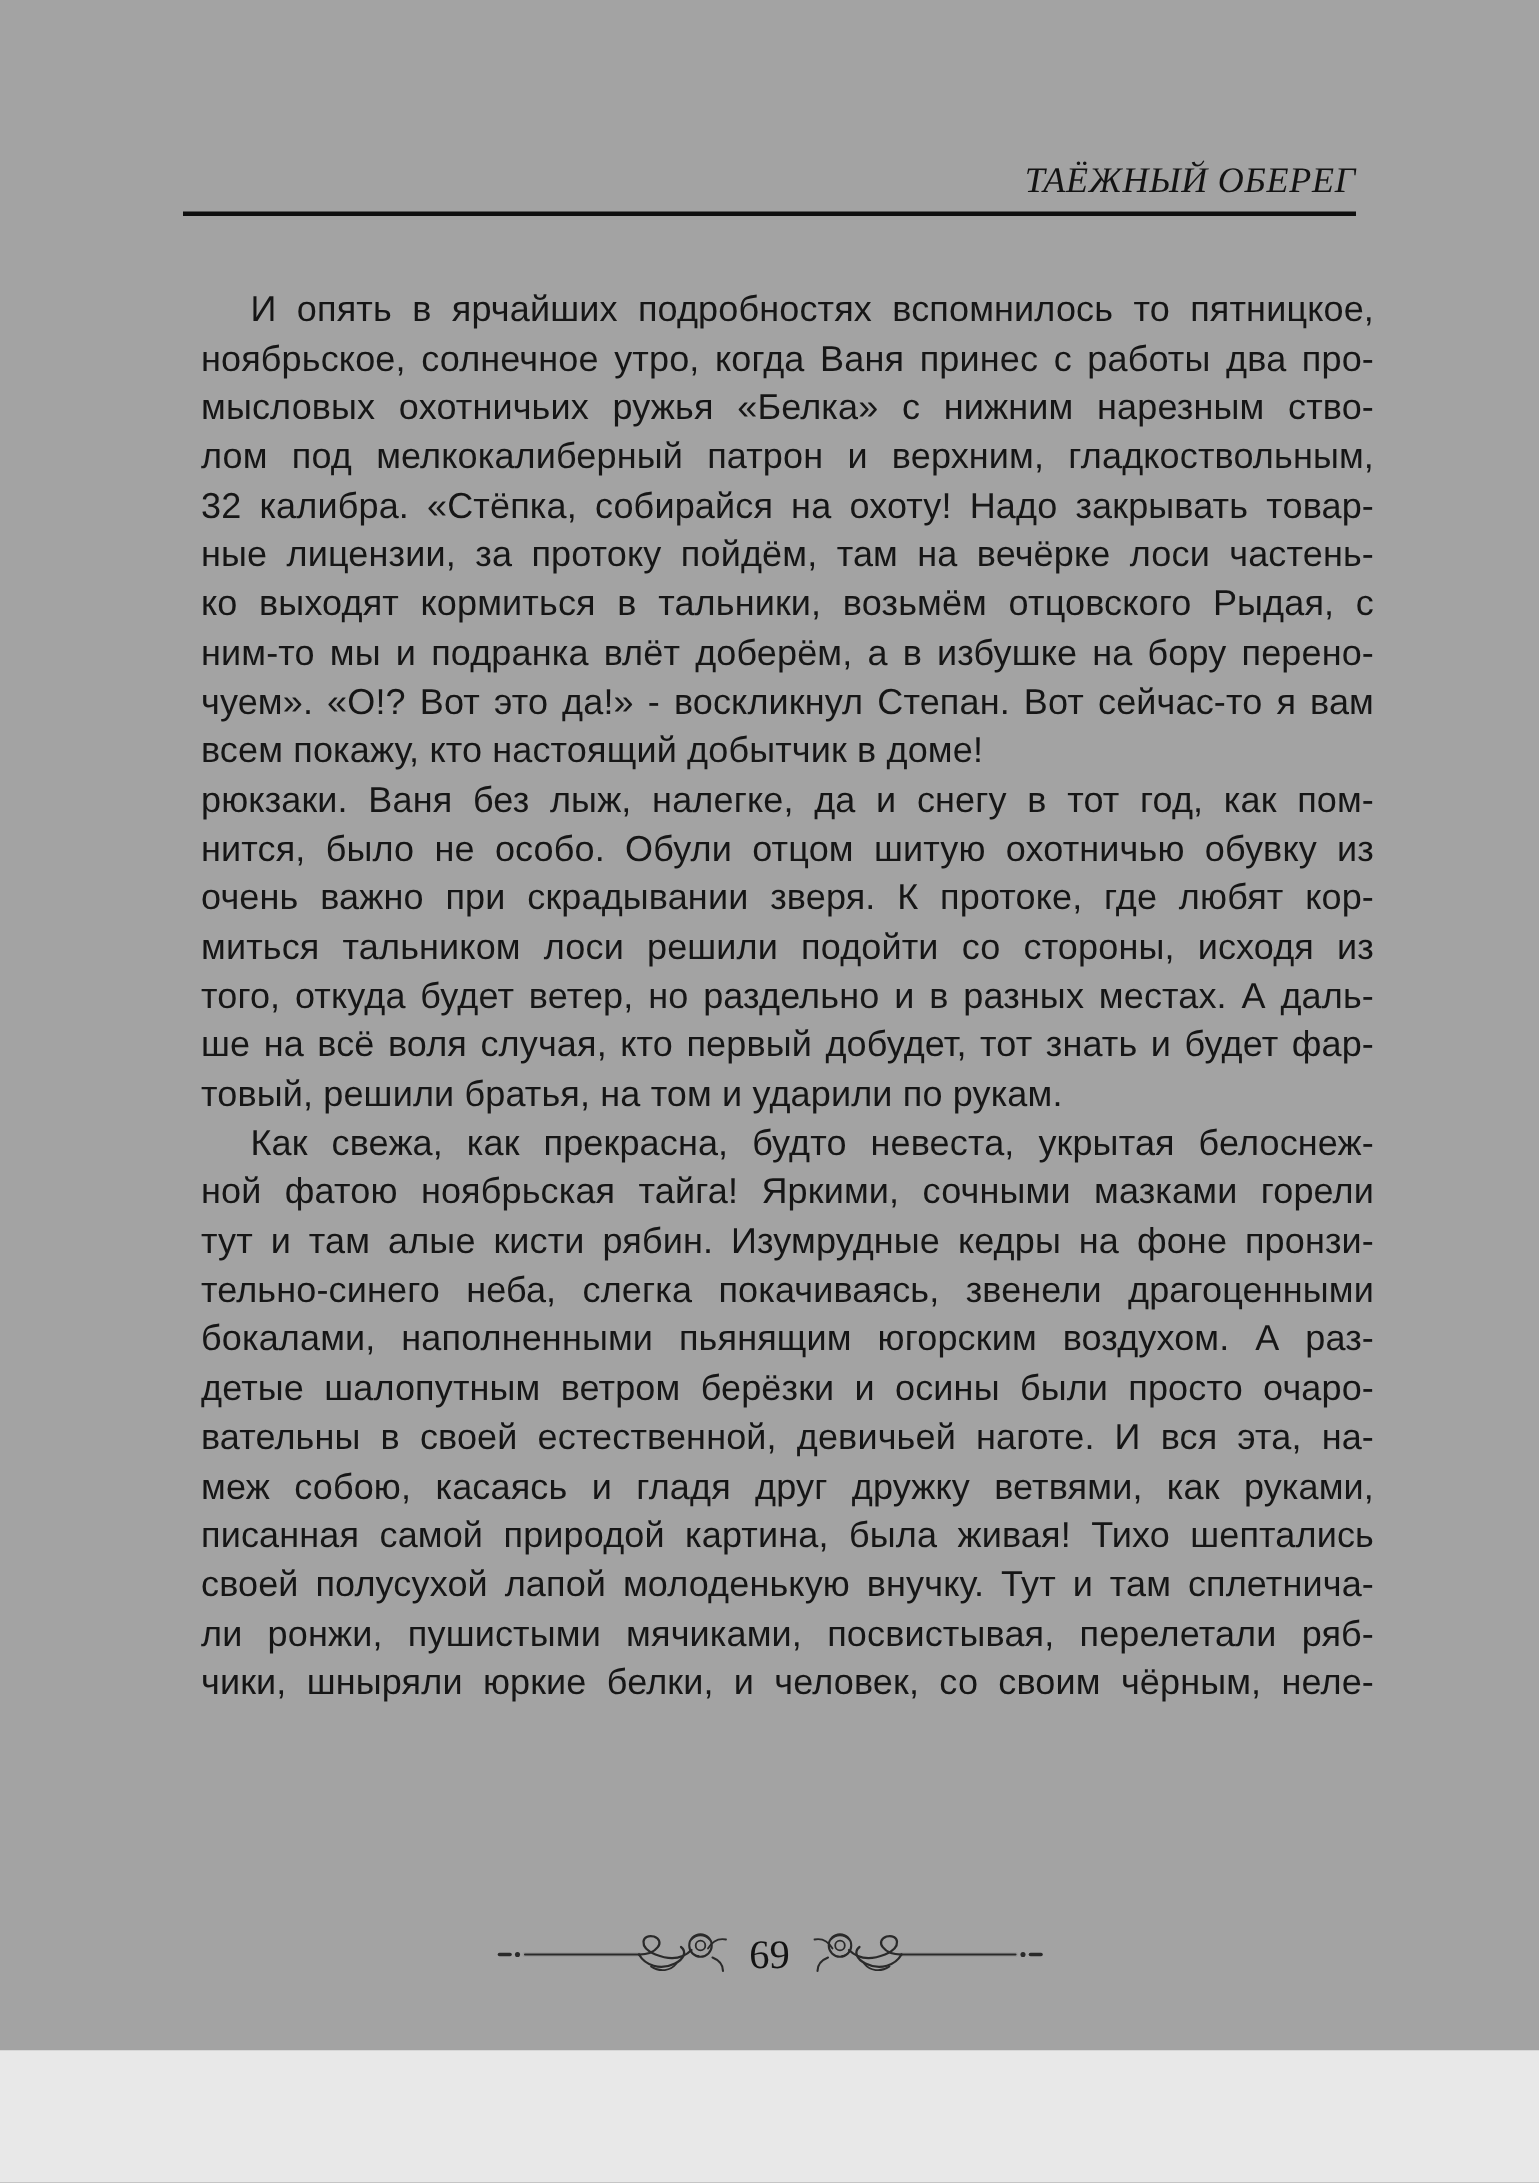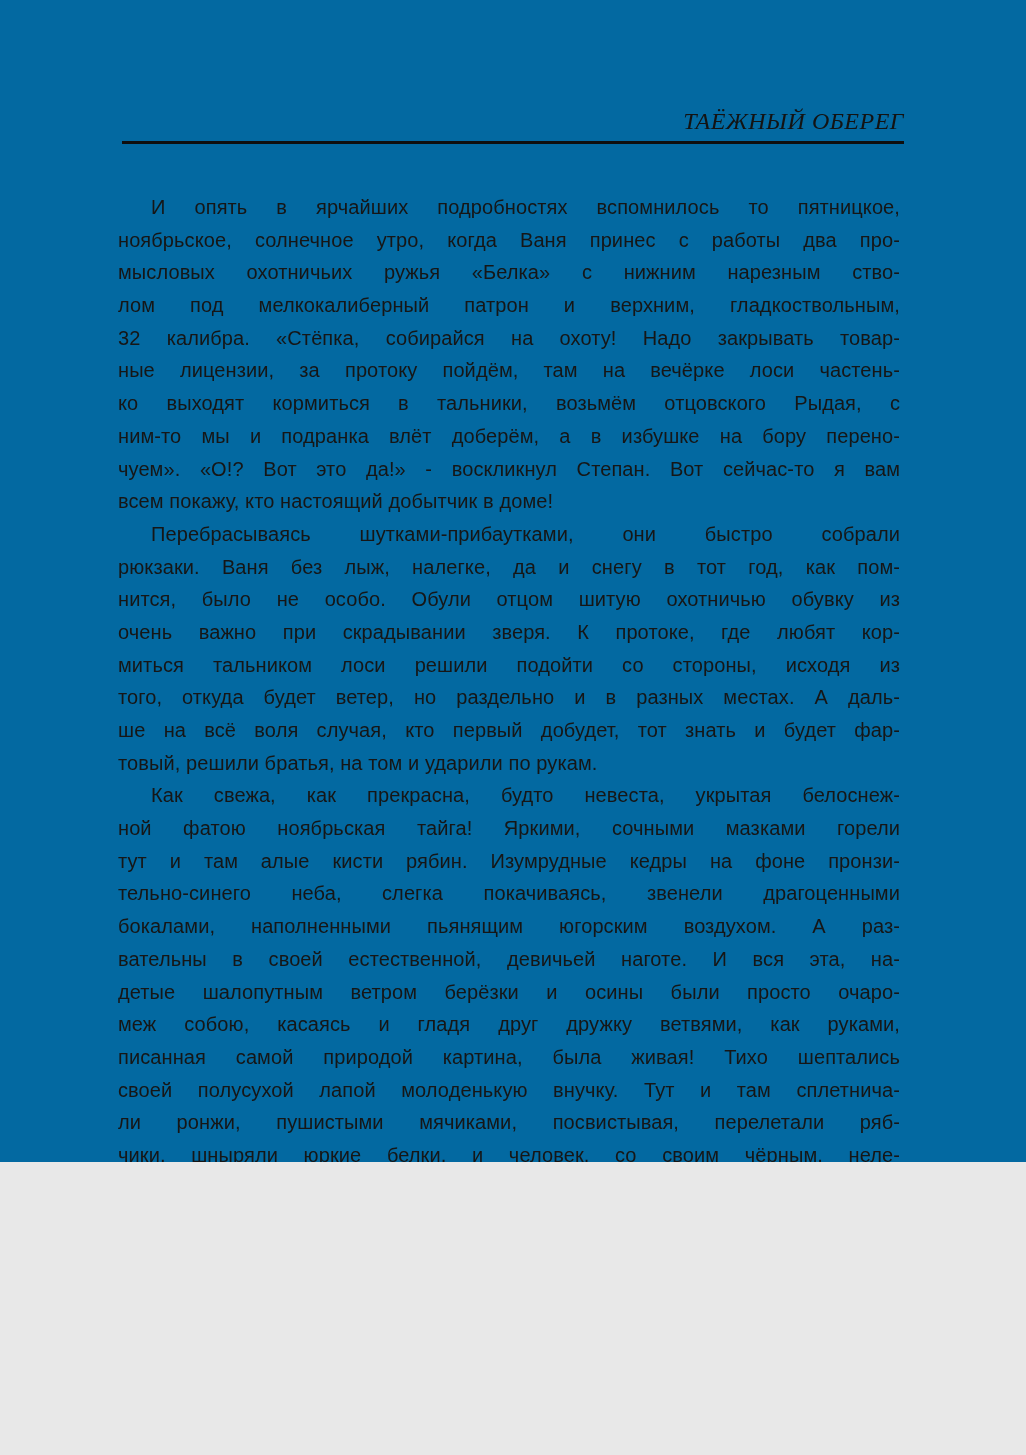--- a/index.html
+++ b/index.html
@@ -3,23 +3,23 @@
 <meta charset="utf-8">
 <style>
   html, body {
     margin: 0;
     padding: 0;
     background: #e8e8e8;
   }
   .page {
     position: relative;
     width: 1026px;
-    height: 1162px;
+    height: 1367px;
     margin: 0 auto;
-    background: #0369a1;
+    background: #a3a3a3;
     overflow: hidden;
     font-family: "Liberation Sans", sans-serif;
   }
   .running-header {
     position: absolute;
     top: 108px;
     right: 122px;
     font-family: "Liberation Serif", serif;
     font-style: italic;
     font-size: 24px;
@@ -30,23 +30,23 @@
     position: absolute;
     top: 141px;
     left: 122px;
     right: 122px;
     height: 3px;
     background: #0f0f0f;
   }
   .text-block {
     position: absolute;
     top: 191px;
-    left: 118px;
+    left: 134px;
     width: 782px;
-    font-size: 20px;
+    font-size: 24px;
     line-height: 32.7px;
     color: #161616;
     letter-spacing: 0.1px;
   }
   .line {
     text-align: justify;
     text-align-last: justify;
     height: 32.7px;
     overflow: visible;
   }
@@ -95,37 +95,36 @@
         <div class="line">мысловых охотничьих ружья «Белка» с нижним нарезным ство-</div>
         <div class="line">лом под мелкокалиберный патрон и верхним, гладкоствольным,</div>
         <div class="line">32 калибра. «Стёпка, собирайся на охоту! Надо закрывать товар-</div>
         <div class="line">ные лицензии, за протоку пойдём, там на вечёрке лоси частень-</div>
         <div class="line">ко выходят кормиться в тальники, возьмём отцовского Рыдая, с</div>
         <div class="line">ним-то мы и подранка влёт доберём, а в избушке на бору перено-</div>
         <div class="line">чуем». «О!? Вот это да!» - воскликнул Степан. Вот сейчас-то я вам</div>
         <div class="line end">всем покажу, кто настоящий добытчик в доме!</div>
       </div>
       <div class="para">
-        <div class="line indent">Перебрасываясь шутками-прибаутками, они быстро собрали</div>
         <div class="line">рюкзаки. Ваня без лыж, налегке, да и снегу в тот год, как пом-</div>
         <div class="line">нится, было не особо. Обули отцом шитую охотничью обувку из</div>
         <div class="line">очень важно при скрадывании зверя. К протоке, где любят кор-</div>
         <div class="line">миться тальником лоси решили подойти со стороны, исходя из</div>
         <div class="line">того, откуда будет ветер, но раздельно и в разных местах. А даль-</div>
         <div class="line">ше на всё воля случая, кто первый добудет, тот знать и будет фар-</div>
         <div class="line end">товый, решили братья, на том и ударили по рукам.</div>
       </div>
       <div class="para">
         <div class="line indent">Как свежа, как прекрасна, будто невеста, укрытая белоснеж-</div>
         <div class="line">ной фатою ноябрьская тайга! Яркими, сочными мазками горели</div>
         <div class="line">тут и там алые кисти рябин. Изумрудные кедры на фоне пронзи-</div>
         <div class="line">тельно-синего неба, слегка покачиваясь, звенели драгоценными</div>
         <div class="line">бокалами, наполненными пьянящим югорским воздухом. А раз-</div>
+        <div class="line">детые шалопутным ветром берёзки и осины были просто очаро-</div>
         <div class="line">вательны в своей естественной, девичьей наготе. И вся эта, на-</div>
-        <div class="line">детые шалопутным ветром берёзки и осины были просто очаро-</div>
         <div class="line">меж собою, касаясь и гладя друг дружку ветвями, как руками,</div>
         <div class="line">писанная самой природой картина, была живая! Тихо шептались</div>
         <div class="line">своей полусухой лапой молоденькую внучку. Тут и там сплетнича-</div>
         <div class="line">ли ронжи, пушистыми мячиками, посвистывая, перелетали ряб-</div>
         <div class="line">чики, шныряли юркие белки, и человек, со своим чёрным, неле-</div>
       </div>
     </div>
 
   <div class="page-footer">
     <svg class="flourish" width="160" height="38" viewBox="0 0 160 38" aria-hidden="true">

